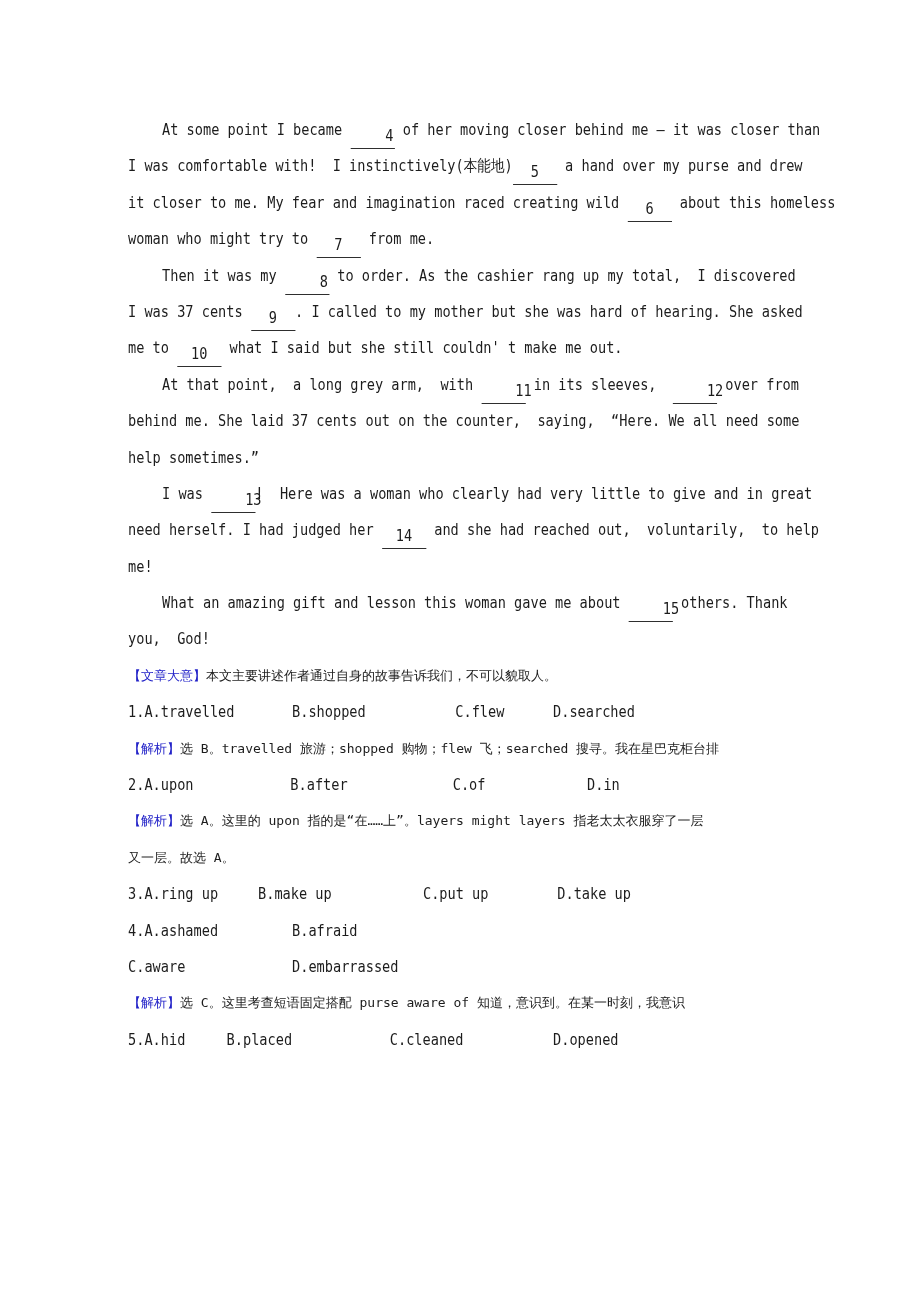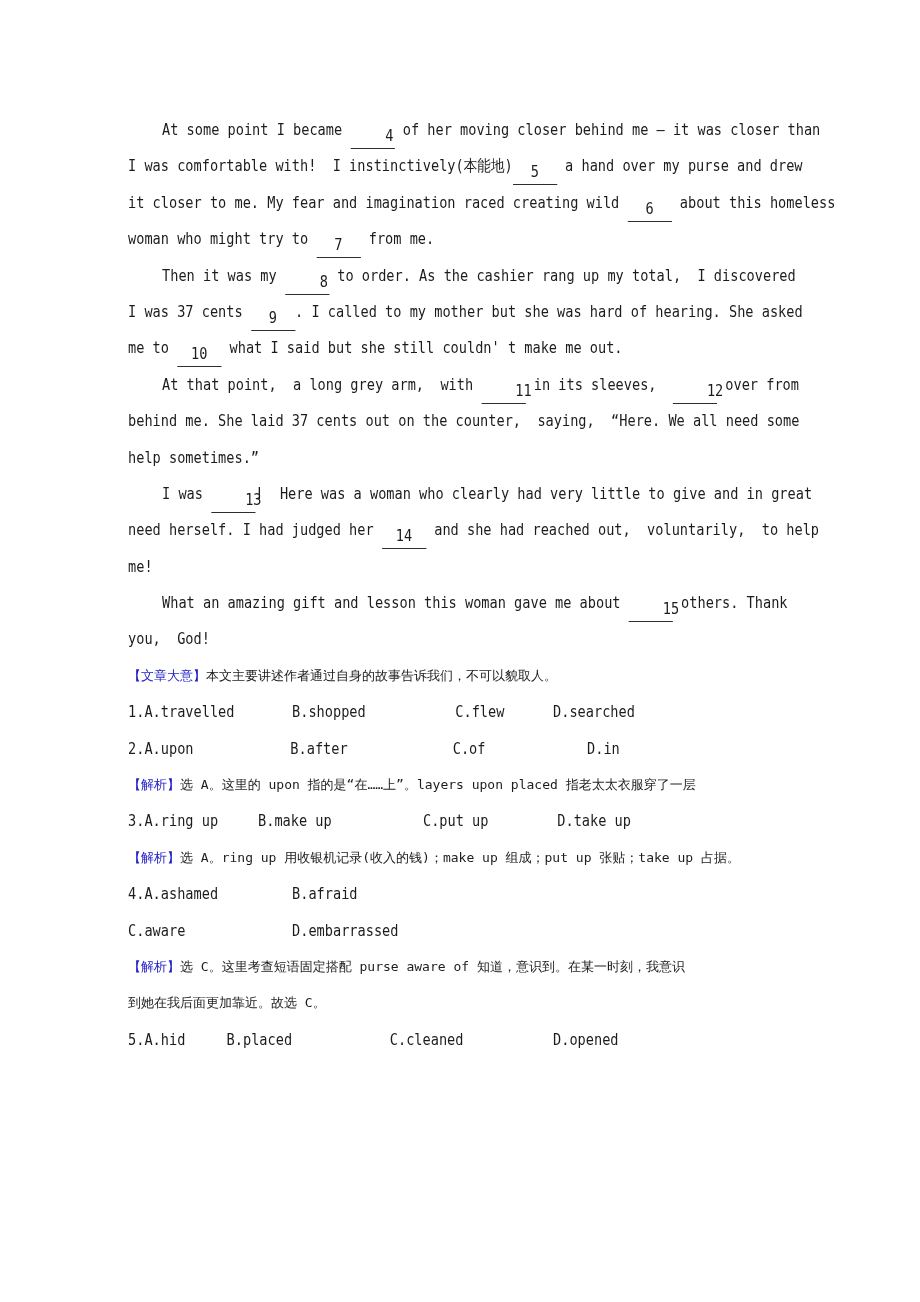--- a/index.html
+++ b/index.html
@@ -42,23 +42,23 @@
       <div class="line en indent"><span>At that point,  a long grey arm,  with </span><span class="blank" style="border-bottom-color: rgb(46, 46, 46);">11</span><span> in its sleeves,  </span><span class="blank" style="border-bottom-color: rgb(46, 46, 46);">12</span><span> over from</span></div>
       <div class="line en"><span>behind me. She laid 37 cents out on the counter,  saying,  “Here. We all need some</span></div>
       <div class="line en"><span>help sometimes.”</span></div>
       <div class="line en indent"><span>I was </span><span class="blank" style="border-bottom-color: rgb(46, 46, 46);">13</span><span>!  Here was a woman who clearly had very little to give and in great</span></div>
       <div class="line en"><span>need herself. I had judged her </span><span class="blank" style="border-bottom-color: rgb(46, 46, 46);">14</span><span> and she had reached out,  voluntarily,  to help</span></div>
       <div class="line en"><span>me!</span></div>
       <div class="line en indent"><span>What an amazing gift and lesson this woman gave me about </span><span class="blank" style="border-bottom-color: rgb(46, 46, 46);">15</span><span> others. Thank</span></div>
       <div class="line en"><span>you,  God!</span></div>
       <div class="line cn"><span class="label">【文章大意】</span><span>本文主要讲述作者通过自身的故事告诉我们，不可以貌取人。</span></div>
       <div class="line en"><span class="opt" style="left: 0px;">1.A.travelled</span><span class="opt" style="left: 193px;">B.shopped</span><span class="opt" style="left: 385px;">C.flew</span><span class="opt" style="left: 500px;">D.searched</span></div>
+      <div class="line cn"><span class="label">【解析】</span><span>选 B。travelled 旅游；shopped 购物；flew 飞；searched 搜寻。我在星巴克柜台排</span></div>
       <div class="line en"><span class="opt" style="left: 0px;">2.A.upon</span><span class="opt" style="left: 191px;">B.after</span><span class="opt" style="left: 382px;">C.of</span><span class="opt" style="left: 540px;">D.in</span></div>
-      <div class="line cn"><span class="label">【解析】</span><span>选 A。这里的 upon 指的是“在……上”。layers upon placed 指老太太衣服穿了一层</span></div>
+      <div class="line cn"><span class="label">【解析】</span><span>选 A。这里的 upon 指的是“在……上”。layers might layers 指老太太衣服穿了一层</span></div>
+      <div class="line cn"><span>又一层。故选 A。</span></div>
       <div class="line en"><span class="opt" style="left: 0px;">3.A.ring up</span><span class="opt" style="left: 153px;">B.make up</span><span class="opt" style="left: 347px;">C.put up</span><span class="opt" style="left: 505px;">D.take up</span></div>
-      <div class="line cn"><span class="label">【解析】</span><span>选 A。ring up 用收银机记录(收入的钱)；make up 组成；put up 张贴；take up 占据。</span></div>
       <div class="line en"><span class="opt" style="left: 0px;">4.A.ashamed</span><span class="opt" style="left: 193px;">B.afraid</span></div>
       <div class="line en"><span class="opt" style="left: 0px;">C.aware</span><span class="opt" style="left: 193px;">D.embarrassed</span></div>
       <div class="line cn"><span class="label">【解析】</span><span>选 C。这里考查短语固定搭配 purse aware of 知道，意识到。在某一时刻，我意识</span></div>
-      <div class="line cn"><span>到她在我后面更加靠近。故选 C。</span></div>
       <div class="line en"><span class="opt" style="left: 0px;">5.A.hid</span><span class="opt" style="left: 116px;">B.placed</span><span class="opt" style="left: 308px;">C.cleaned</span><span class="opt" style="left: 500px;">D.opened</span></div>
     </div>
 </div>
 
 </body></html>

